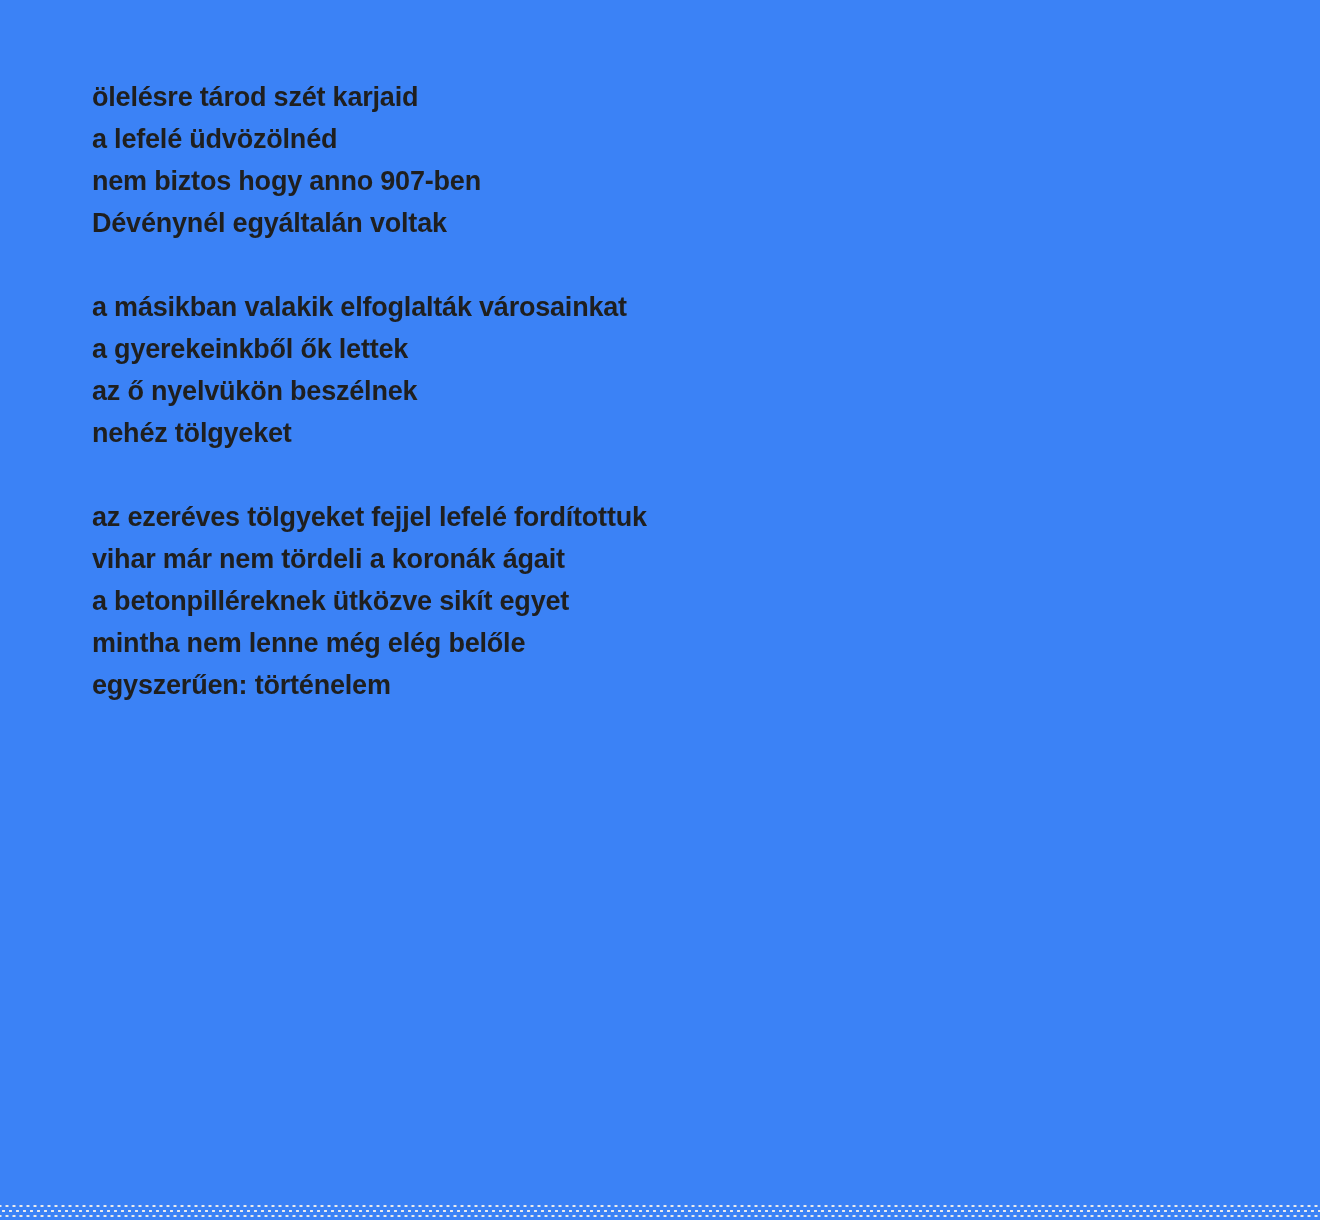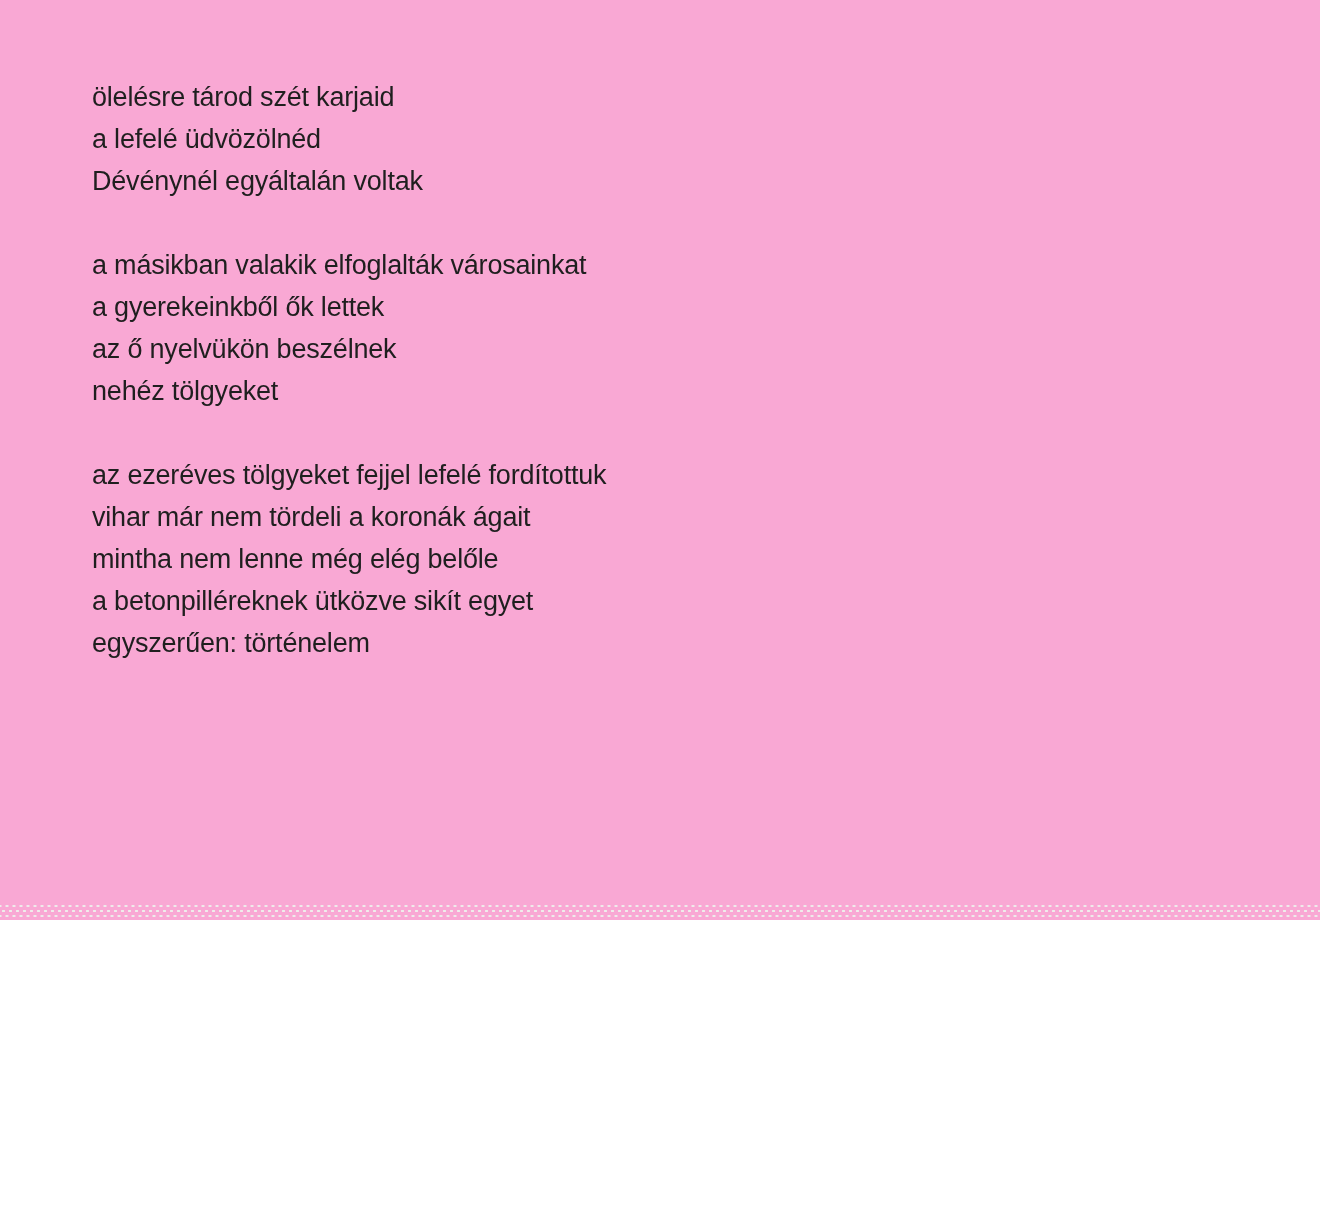--- a/index.html
+++ b/index.html
@@ -6,22 +6,23 @@
   html, body {
     width: 1320px;
     height: 1220px;
     background: #ffffff;
     overflow: hidden;
     font-family: "Liberation Sans", "DejaVu Sans", sans-serif;
   }
   .page {
     position: relative;
     width: 1320px;
-    height: 920px;
-    background: #f9a8d4;
+    height: 1220px;
+    background: #3b82f6;
+    font-weight: bold;
   }
   .poem {
     position: absolute;
     left: 92px;
     top: 76px;
     color: #1f1f1f;
   }
   .stanza {
     margin-bottom: 42px;
   }
@@ -49,35 +50,36 @@
 </head>
 <body>
 
 <div class="page">
 
   <div class="poem">
 
     <div class="stanza">
       <p class="poem-line">ölelésre tárod szét karjaid</p>
       <p class="poem-line">a lefelé üdvözölnéd</p>
+      <p class="poem-line">nem biztos hogy anno 907-ben</p>
       <p class="poem-line">Dévénynél egyáltalán voltak</p>
     </div>
 
     <div class="stanza">
       <p class="poem-line">a másikban valakik elfoglalták városainkat</p>
       <p class="poem-line">a gyerekeinkből ők lettek</p>
       <p class="poem-line">az ő nyelvükön beszélnek</p>
       <p class="poem-line">nehéz tölgyeket</p>
     </div>
 
     <div class="stanza">
       <p class="poem-line">az ezeréves tölgyeket fejjel lefelé fordítottuk</p>
       <p class="poem-line">vihar már nem tördeli a koronák ágait</p>
+      <p class="poem-line">a betonpilléreknek ütközve sikít egyet</p>
       <p class="poem-line">mintha nem lenne még elég belőle</p>
-      <p class="poem-line">a betonpilléreknek ütközve sikít egyet</p>
       <p class="poem-line">egyszerűen: történelem</p>
     </div>
 
   </div>
 
   <div class="footer-texture"></div>
 
 </div>
 
 </body></html>

